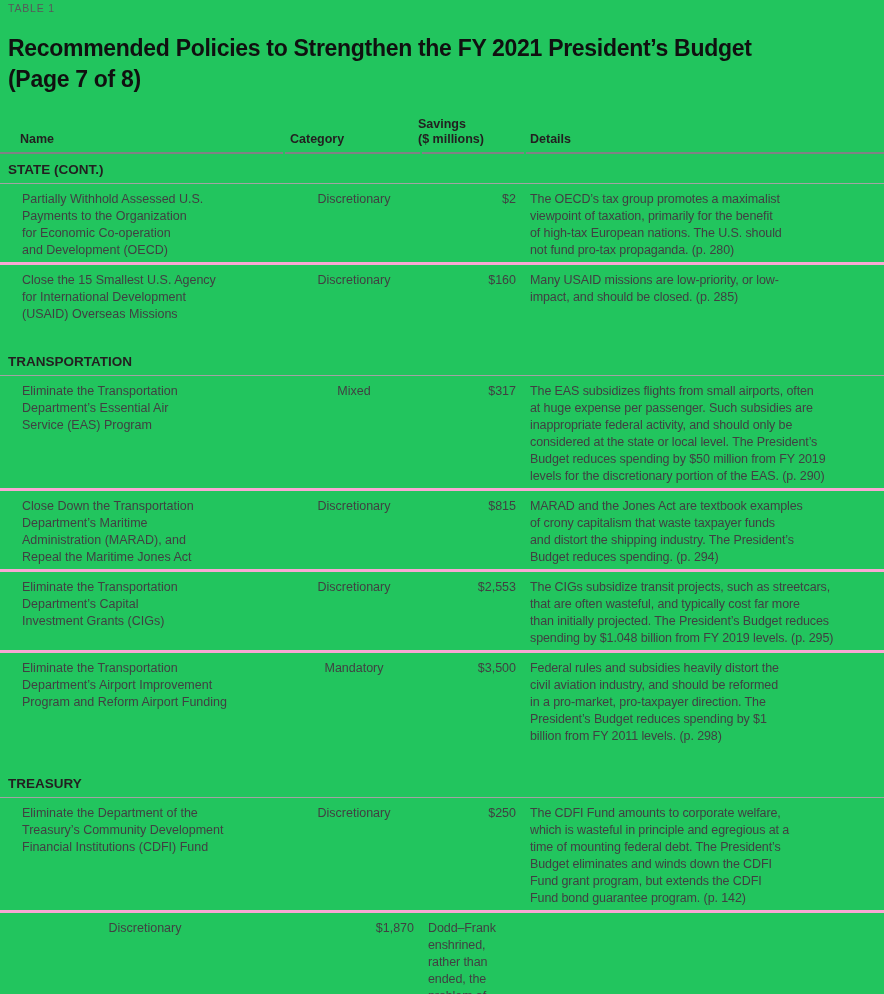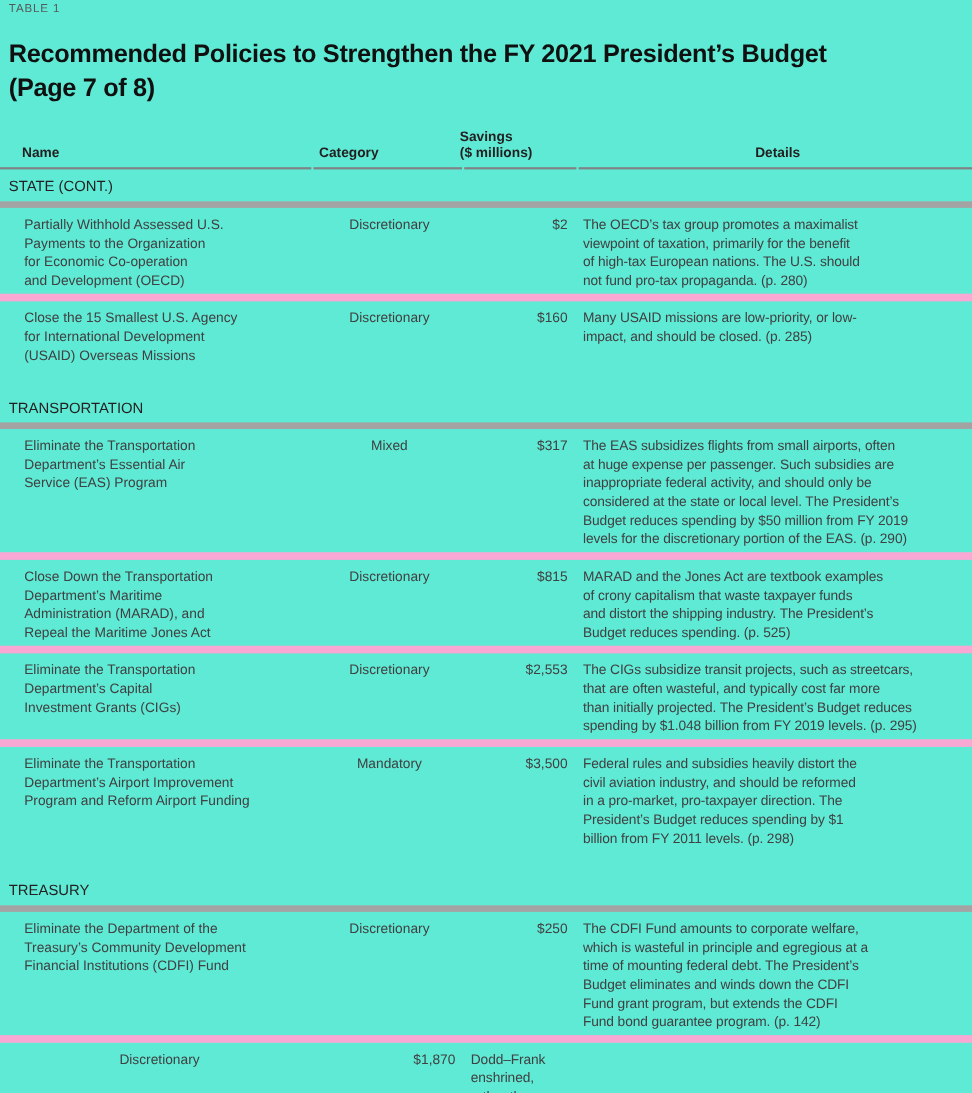--- a/index.html
+++ b/index.html
@@ -3,21 +3,21 @@
 <meta charset="utf-8">
 <style>
   * { box-sizing: border-box; margin: 0; padding: 0; }
   html, body { background: #ffffff; }
   body { font-family: "Liberation Sans", sans-serif; }
 
   .page {
     width: 884px;
     height: 994px;
     overflow: hidden;
-    background: #5eead4;
+    background: #22c55e;
     position: relative;
   }
 
   .table-label {
     padding: 2px 8px 0;
     font-size: 10.5px;
     line-height: 13px;
     letter-spacing: 0.8px;
     color: #58585a;
   }
@@ -42,42 +42,42 @@
     align-items: end;
     padding-bottom: 5px;
     font-weight: bold;
     font-size: 12.5px;
     line-height: 15px;
     color: #231f20;
   }
   .ch-name   { padding-left: 20px; }
   .ch-cat    { padding-left: 7px; }
   .ch-sav    { text-align: left; padding-right: 4px; }
-  .ch-det    { padding-left: 10px; text-align: center; }
+  .ch-det    { padding-left: 10px; }
 
   .header-rule {
     display: grid;
     grid-template-columns: 283px 135px 102px 1fr;
     column-gap: 2px;
   }
   .header-rule i { display: block; height: 2px; background: #808285; }
 
   .section + .section { margin-top: 20px; }
 
   .section-heading {
     padding: 8px 8px 6px;
     font-size: 13.5px;
     line-height: 15px;
-    font-weight: normal;
+    font-weight: bold;
     color: #231f20;
-    border-bottom: 6px solid #a3a3a3;
+    border-bottom: 1px solid #a3a3a3;
   }
 
   .row {
-    border-bottom: 7px solid #f9a8d4;
+    border-bottom: 3px solid #f9a8d4;
     padding: 7px 0 3px;
     font-size: 12.5px;
     line-height: 17px;
     color: #414042;
   }
   .row:last-child { border-bottom: none; }
 
   .cell-name {
     padding-left: 22px;
     padding-right: 10px;
@@ -166,21 +166,21 @@
     <div class="row grid">
       <div class="cell-name">Close Down the Transportation
 Department’s Maritime
 Administration (MARAD), and
 Repeal the Maritime Jones Act</div>
       <div class="cell-cat">Discretionary</div>
       <div class="cell-sav">$815</div>
       <div class="cell-det">MARAD and the Jones Act are textbook examples
 of crony capitalism that waste taxpayer funds
 and distort the shipping industry. The President’s
-Budget reduces spending. (p. 525)</div>
+Budget reduces spending. (p. 294)</div>
     </div>
 
     <div class="row grid">
       <div class="cell-name">Eliminate the Transportation
 Department’s Capital
 Investment Grants (CIGs)</div>
       <div class="cell-cat">Discretionary</div>
       <div class="cell-sav">$2,553</div>
       <div class="cell-det">The CIGs subsidize transit projects, such as streetcars,
 that are often wasteful, and typically cost far more

